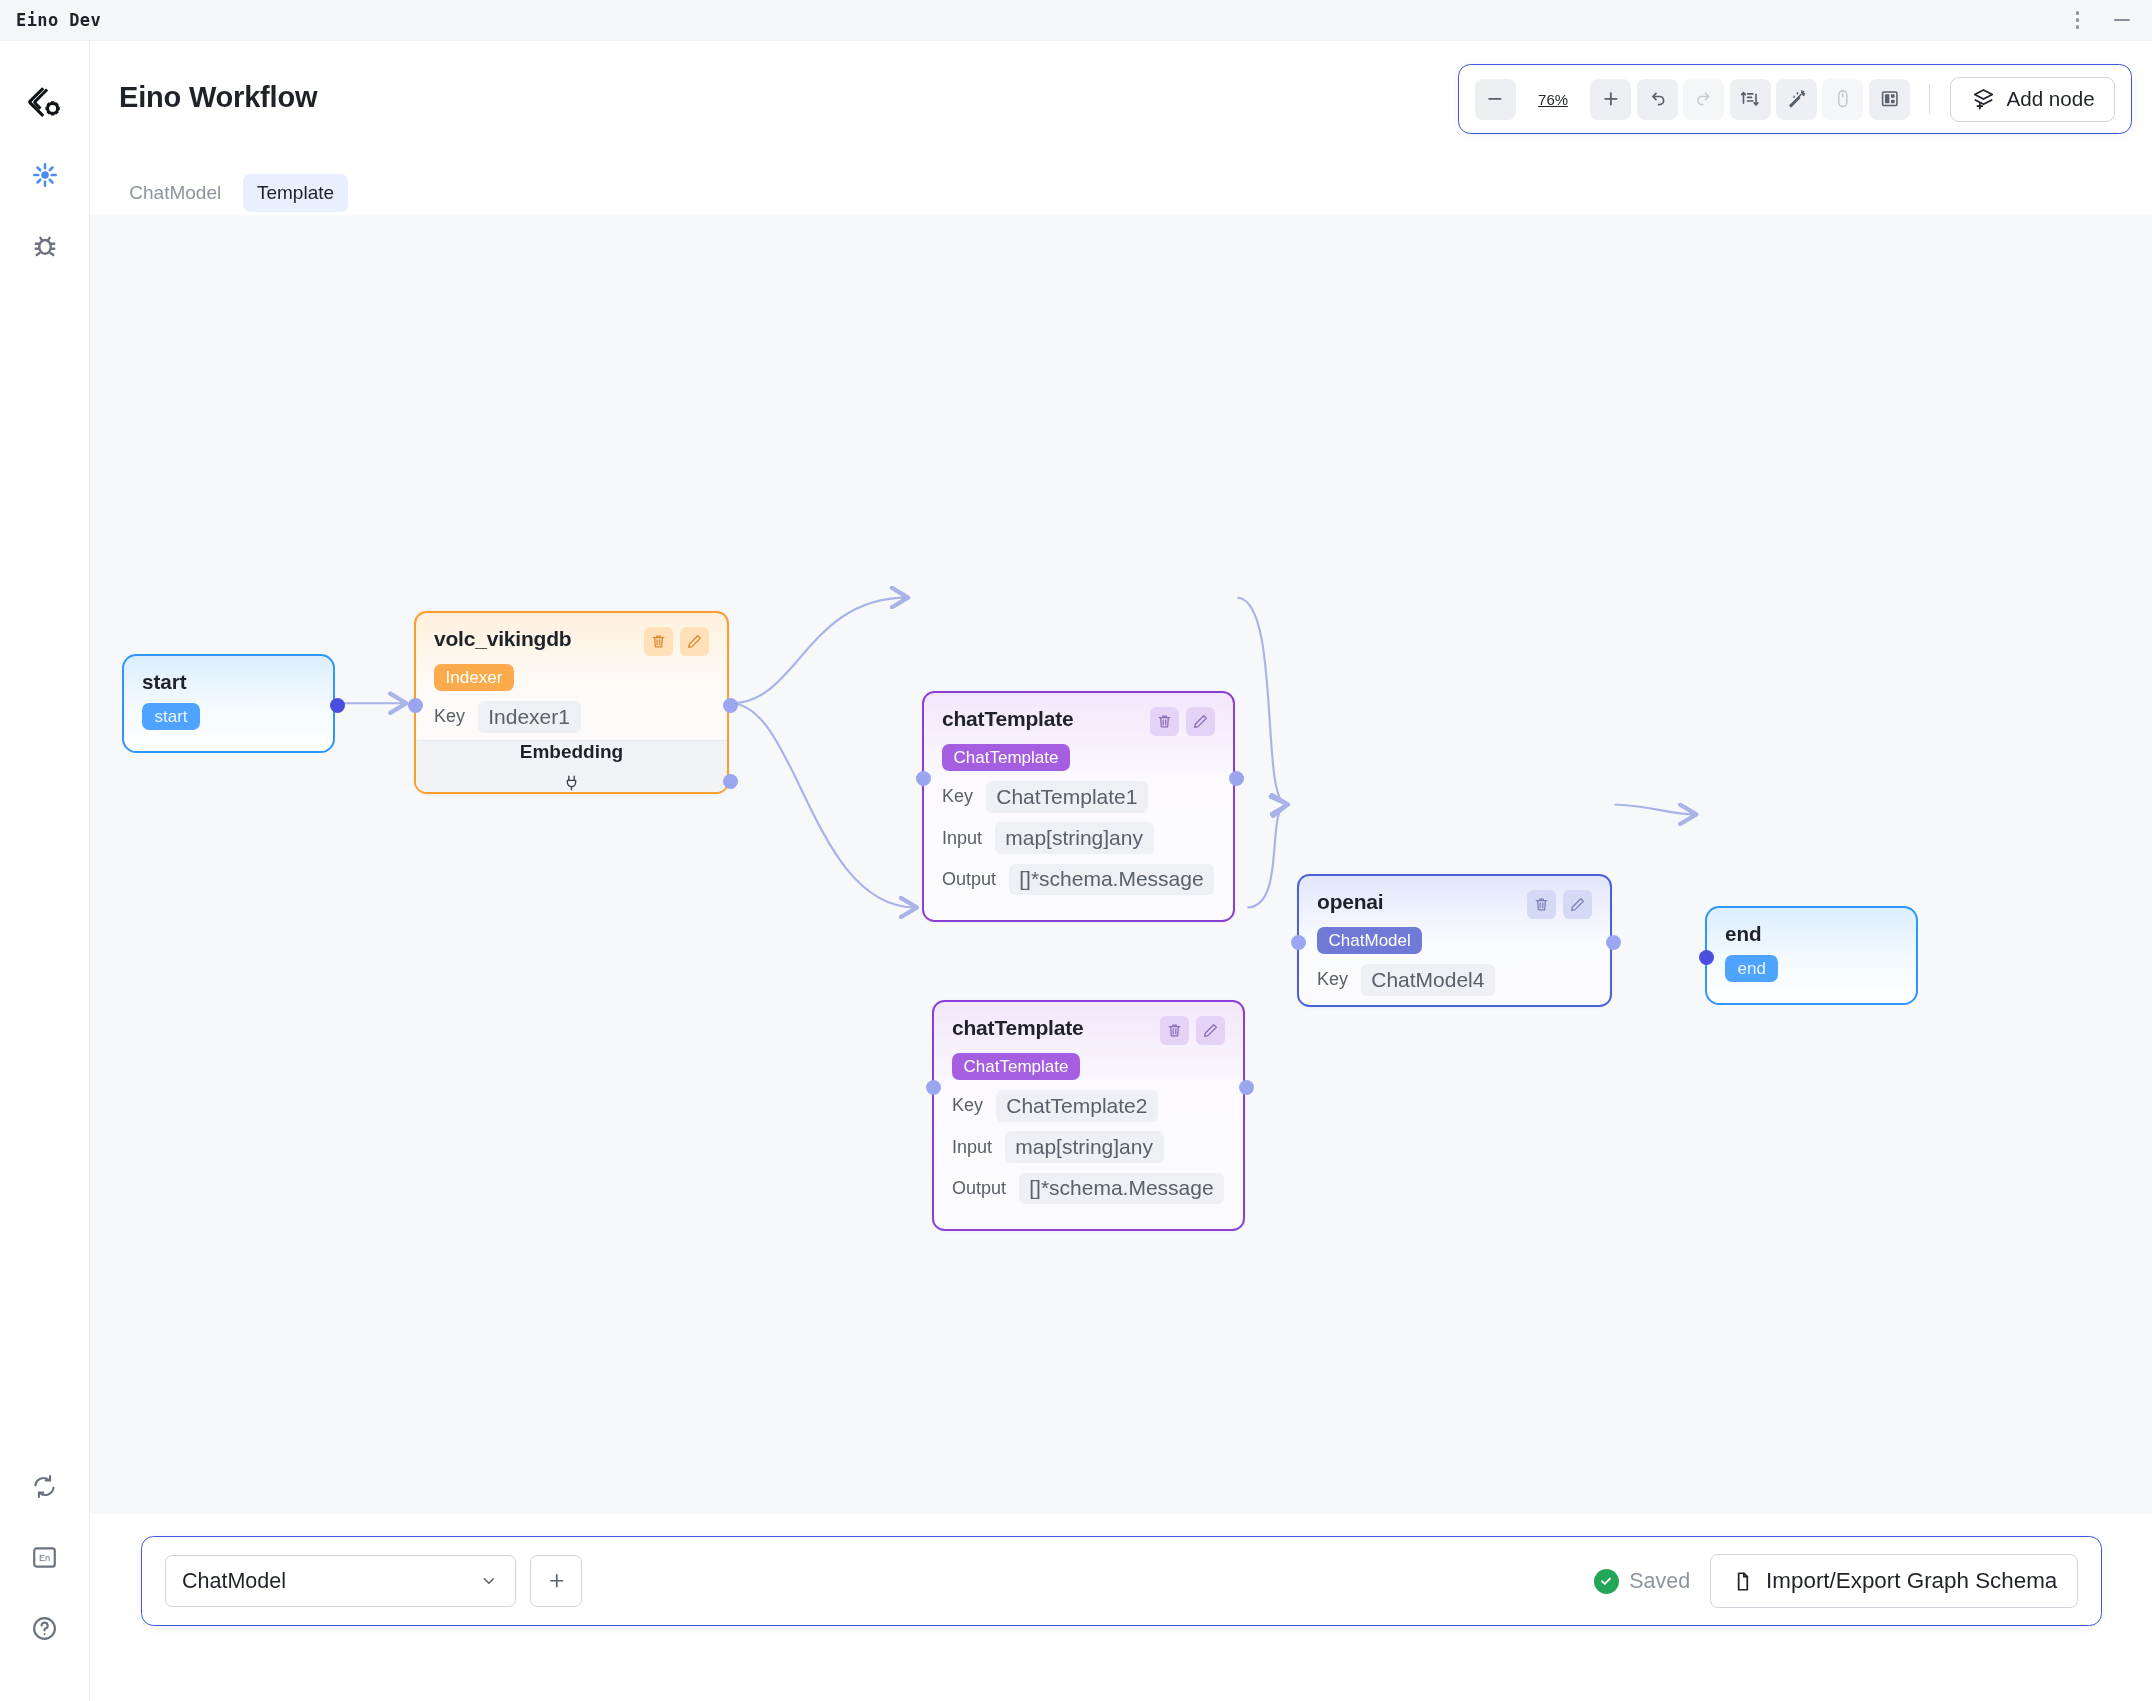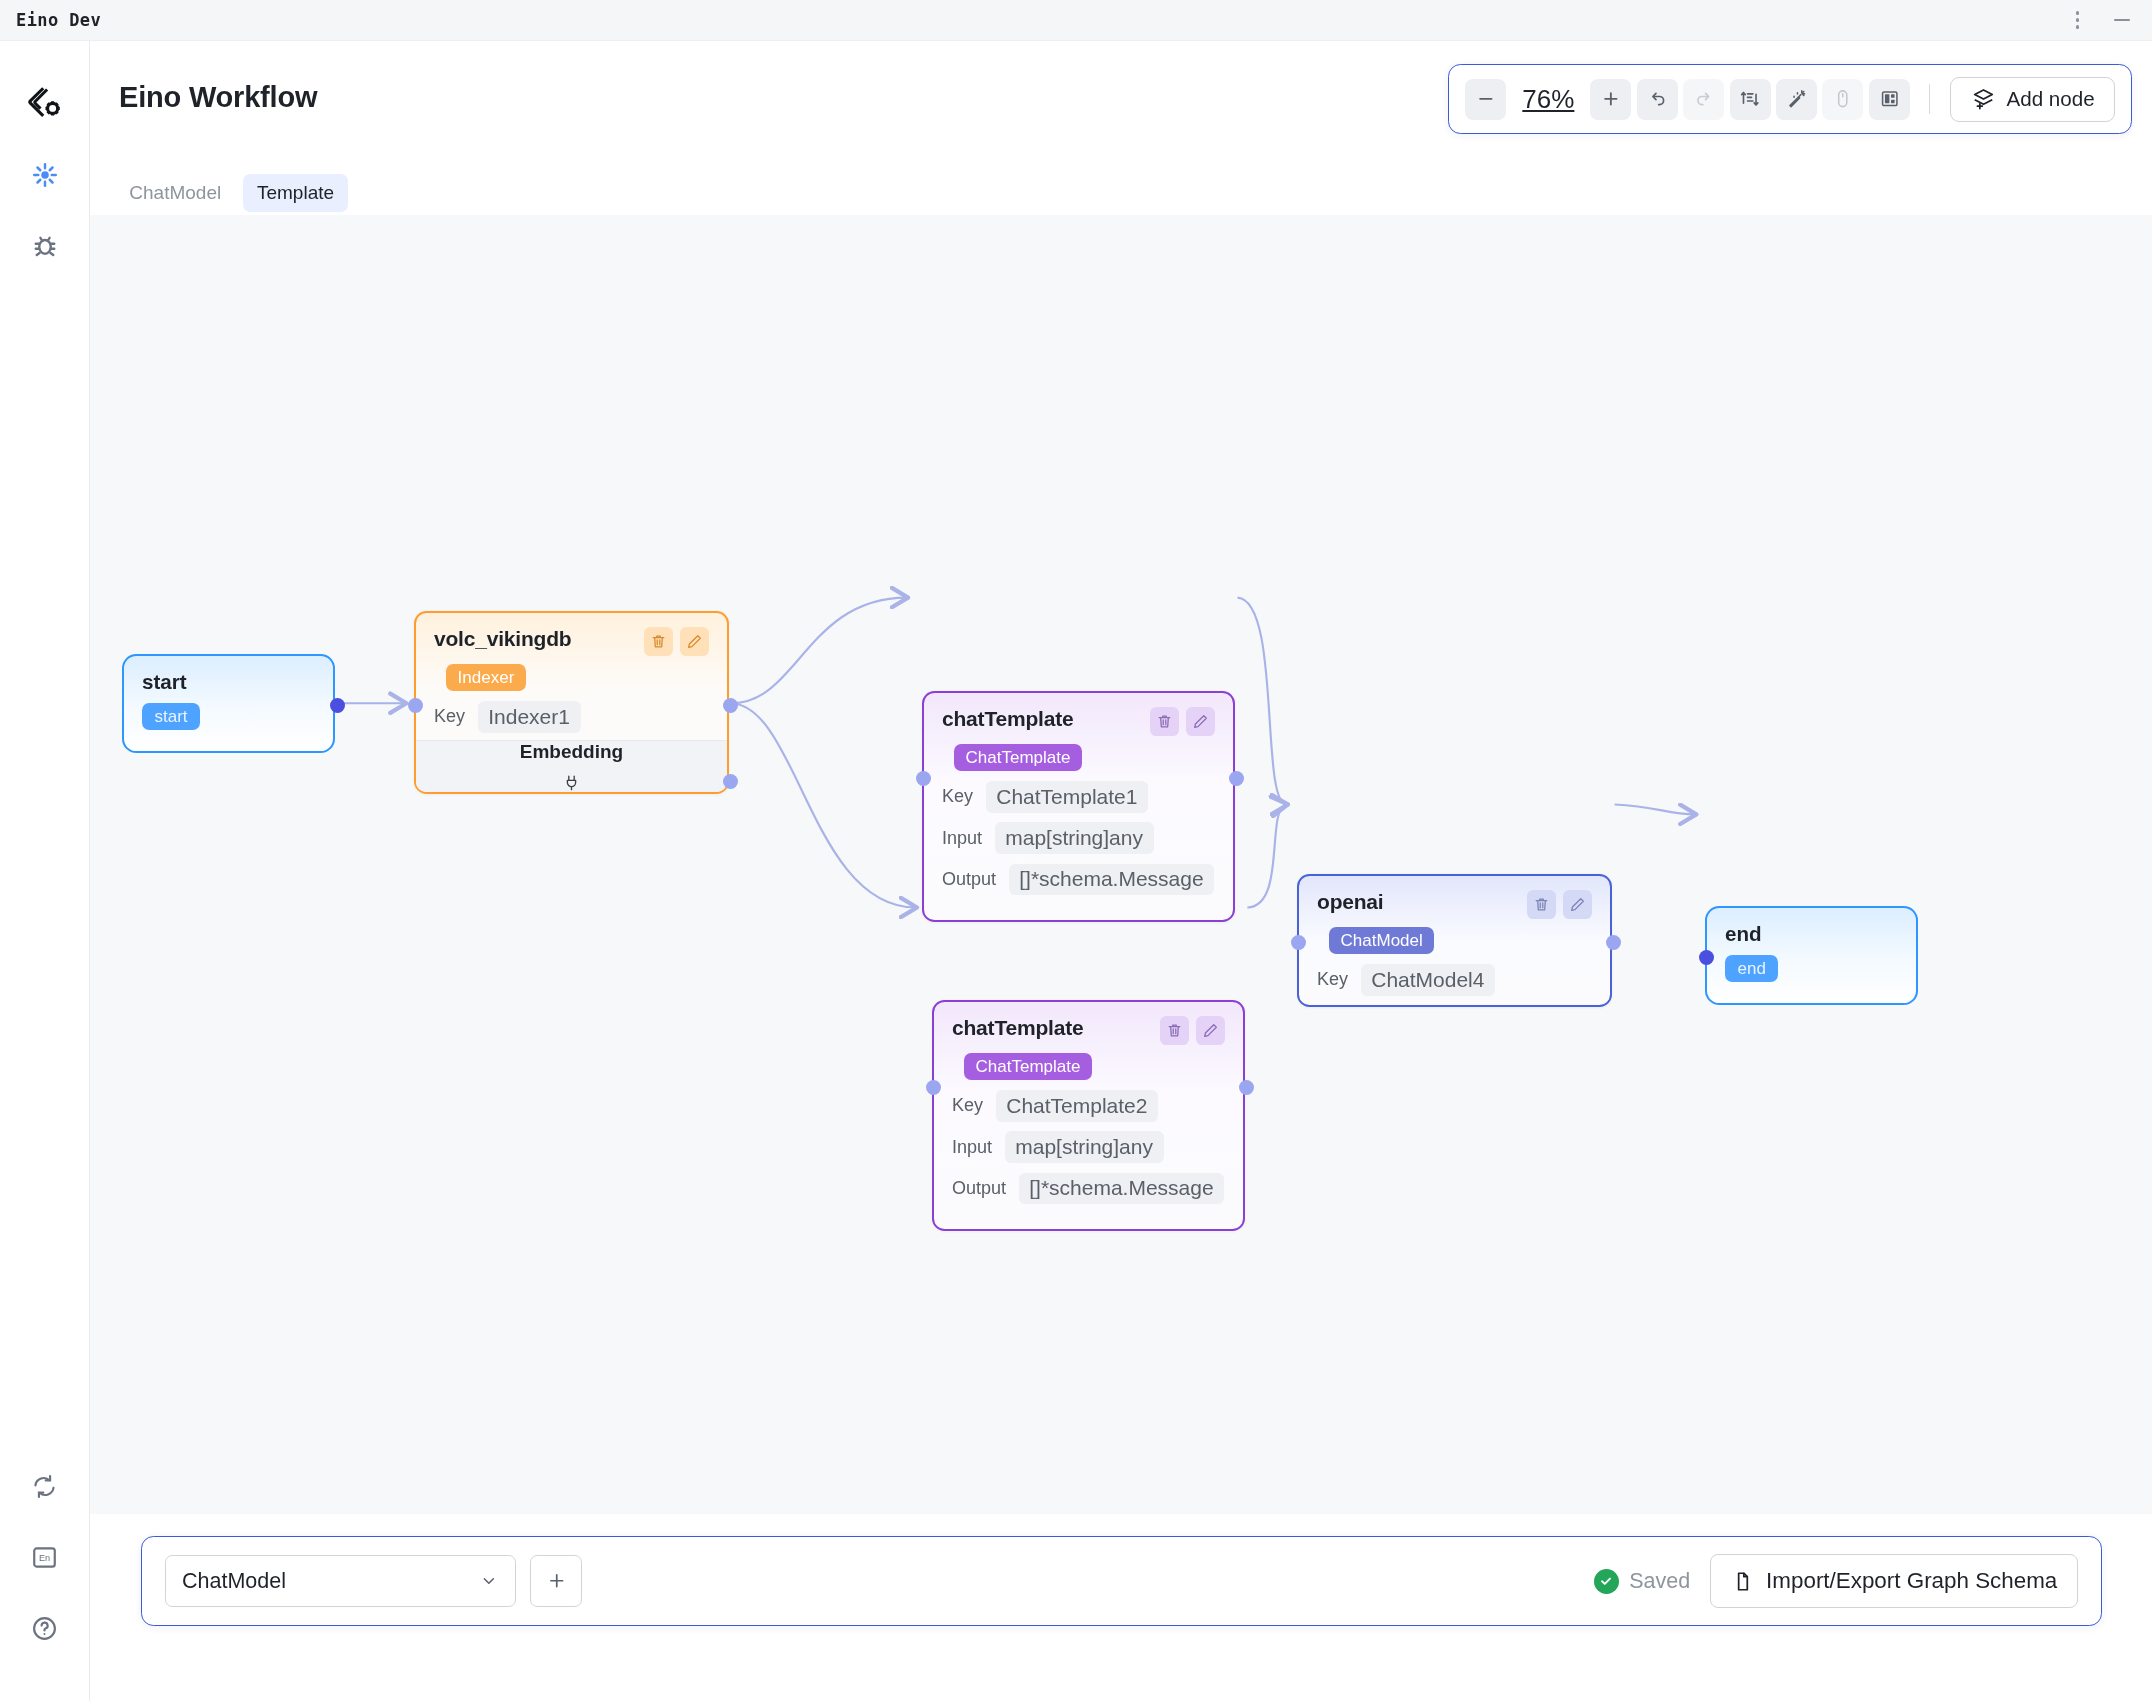--- a/index.html
+++ b/index.html
@@ -55,21 +55,21 @@
     position: absolute; right: 19.7px; top: 64px; height: 70px;
     background: #ffffff; border: 1.8px solid #3b5bdb; border-radius: 12.5px;
     display: flex; align-items: center; padding: 0 16px; gap: 5.4px;
     box-shadow: 0 1.8px 9px rgba(30,40,80,.06);
   }
   .tb-btn {
     width: 41px; height: 41px; border-radius: 8px; background: #edeff3;
     display: flex; align-items: center; justify-content: center; cursor: pointer; color:#5a6069;
   }
   .tb-btn.disabled { background: #f5f6f8; color: #c8ccd2; cursor: default; }
-  .tb-zoom { font-size: 26px; color: #1f2329; padding: 0 10.7px; min-width: 64px; text-align: left; text-decoration: underline; }
+  .tb-zoom { font-size: 15px; color: #1f2329; padding: 0 10.7px; min-width: 64px; text-align: center; text-decoration: underline; }
   .tb-sep { width: 0.9px; height: 30px; background: #d7dae0; margin: 0 14.3px; }
   .addnode {
     height: 45px; border: 0.9px solid #d0d4da; border-radius: 9px; background: #fff;
     display: flex; align-items: center; gap: 10.7px; padding: 0 19.7px; cursor: pointer;
     font-size: 20.6px; color: #1f2329;
   }
 
   
   .canvas {
     position: absolute; left: 90px; top: 215px; width: 2063px; height: 1299px;
@@ -89,21 +89,21 @@
   .node-se .chip {
     display:inline-block; margin-top: 9px; background:#4da3ff; color:#eaf4ff;
     font-size: 17px; padding: 3.6px 12.5px; border-radius: 7.2px;
   }
 
   .node-card { background:#fbfbfd; box-shadow: 0 0.9px 2.7px rgba(25,30,45,.05); }
   .node-hd { display:flex; align-items:flex-start; justify-content:space-between; }
   .node-name { font-size: 21px; font-weight: 700; color:#1f2329; letter-spacing:-0.2px; }
   .btns { display:flex; gap: 7.2px; }
   .sq { width: 29px; height: 29px; border-radius: 6.3px; display:flex; align-items:center; justify-content:center; cursor:pointer; }
-  .badge { display:inline-block; font-size: 17px; border-radius: 7.2px; padding: 3.6px 11.6px; color:#fff; margin-top: 8px; margin-left: 12px; }
+  .badge { display:inline-block; font-size: 17px; border-radius: 7.2px; padding: 3.6px 11.6px; color:#fff; margin-top: 8px; }
   .row { display:flex; align-items:center; gap: 12.5px; margin-top: 9.9px; }
   .row .k { font-size: 18px; color:#5a6069; }
   .row .v { font-size: 21px; color:#5a6069; background:#eef0f3; border-radius: 6.3px; padding: 3.6px 10.7px; }
 
   
   .n-vdb { left: 324px; top: 396px; width: 315px; height: 183px; border: 2.7px solid #ff9c2e;
            background: linear-gradient(180deg,#fff1dd 0%, #fdfbf8 42%, #fbfbfd 100%); }
   .n-vdb .pad { padding: 14.3px 18px 0 18px; }
   .n-vdb .sq { background:#ffe0b8; color:#d98a2b; }
   .n-vdb .badge { background:#fbab4c; }

